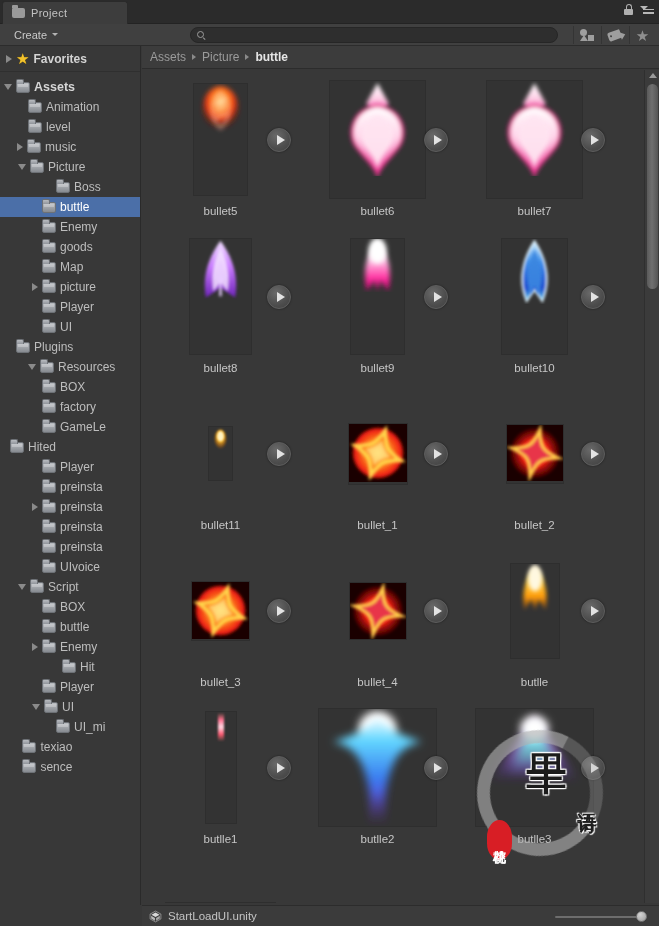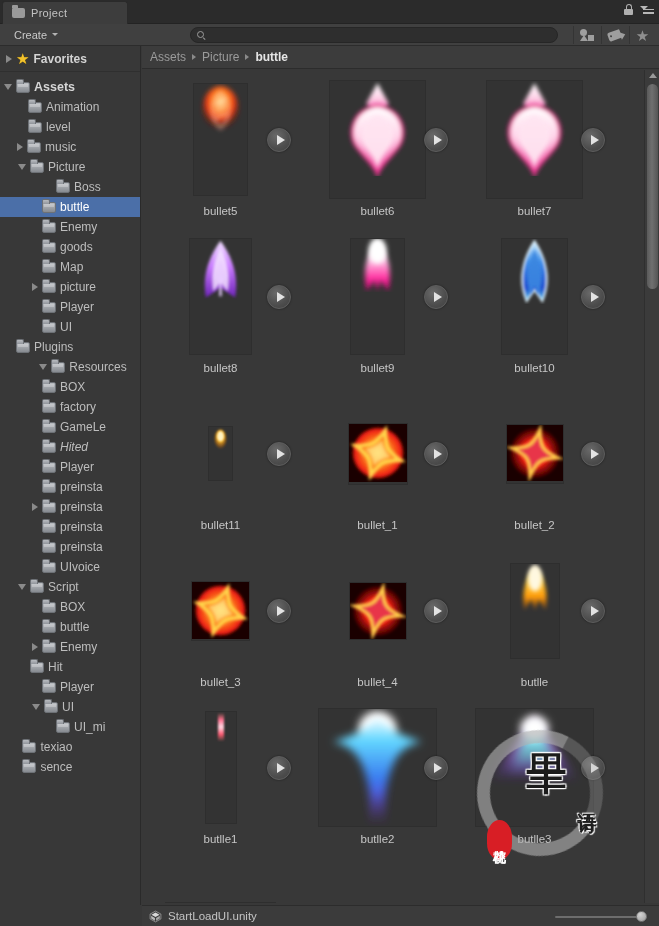--- a/index.html
+++ b/index.html
@@ -418,41 +418,41 @@
         <div class="tnode" style="padding-left: 32px;">
           <span class="tri-spacer"></span>
           <span class="tfolder"></span>
           <span class="tlabel">UI</span>
         </div>
         <div class="tnode" style="padding-left: 6px;">
           <span class="tri-spacer"></span>
           <span class="tfolder"></span>
           <span class="tlabel">Plugins</span>
         </div>
-        <div class="tnode" style="padding-left: 28px; justify-content: center;">
+        <div class="tnode" style="padding-left: 28px;">
           <span class="tri-down"></span>
           <span class="tfolder"></span>
           <span class="tlabel">Resources</span>
         </div>
         <div class="tnode" style="padding-left: 32px;">
           <span class="tri-spacer"></span>
           <span class="tfolder"></span>
           <span class="tlabel">BOX</span>
         </div>
         <div class="tnode" style="padding-left: 32px;">
           <span class="tri-spacer"></span>
           <span class="tfolder"></span>
           <span class="tlabel">factory</span>
         </div>
         <div class="tnode" style="padding-left: 32px;">
           <span class="tri-spacer"></span>
           <span class="tfolder"></span>
           <span class="tlabel">GameLe</span>
         </div>
-        <div class="tnode" style="padding-left: 32px; font-style: italic;">
+        <div class="tnode" style="">
           <span class="tri-spacer"></span>
           <span class="tfolder"></span>
           <span class="tlabel">Hited</span>
         </div>
         <div class="tnode" style="padding-left: 32px;">
           <span class="tri-spacer"></span>
           <span class="tfolder"></span>
           <span class="tlabel">Player</span>
         </div>
         <div class="tnode" style="padding-left: 32px;">
@@ -493,21 +493,21 @@
         <div class="tnode" style="padding-left: 32px;">
           <span class="tri-spacer"></span>
           <span class="tfolder"></span>
           <span class="tlabel">buttle</span>
         </div>
         <div class="tnode" style="padding-left: 32px;">
           <span class="tri-right"></span>
           <span class="tfolder"></span>
           <span class="tlabel">Enemy</span>
         </div>
-        <div class="tnode" style="padding-left: 20px;">
+        <div class="tnode" style="padding-left: 32px; margin-left: 20px;">
           <span class="tri-spacer"></span>
           <span class="tfolder"></span>
           <span class="tlabel">Hit</span>
         </div>
         <div class="tnode" style="padding-left: 32px;">
           <span class="tri-spacer"></span>
           <span class="tfolder"></span>
           <span class="tlabel">Player</span>
         </div>
         <div class="tnode" style="padding-left: 32px;">

